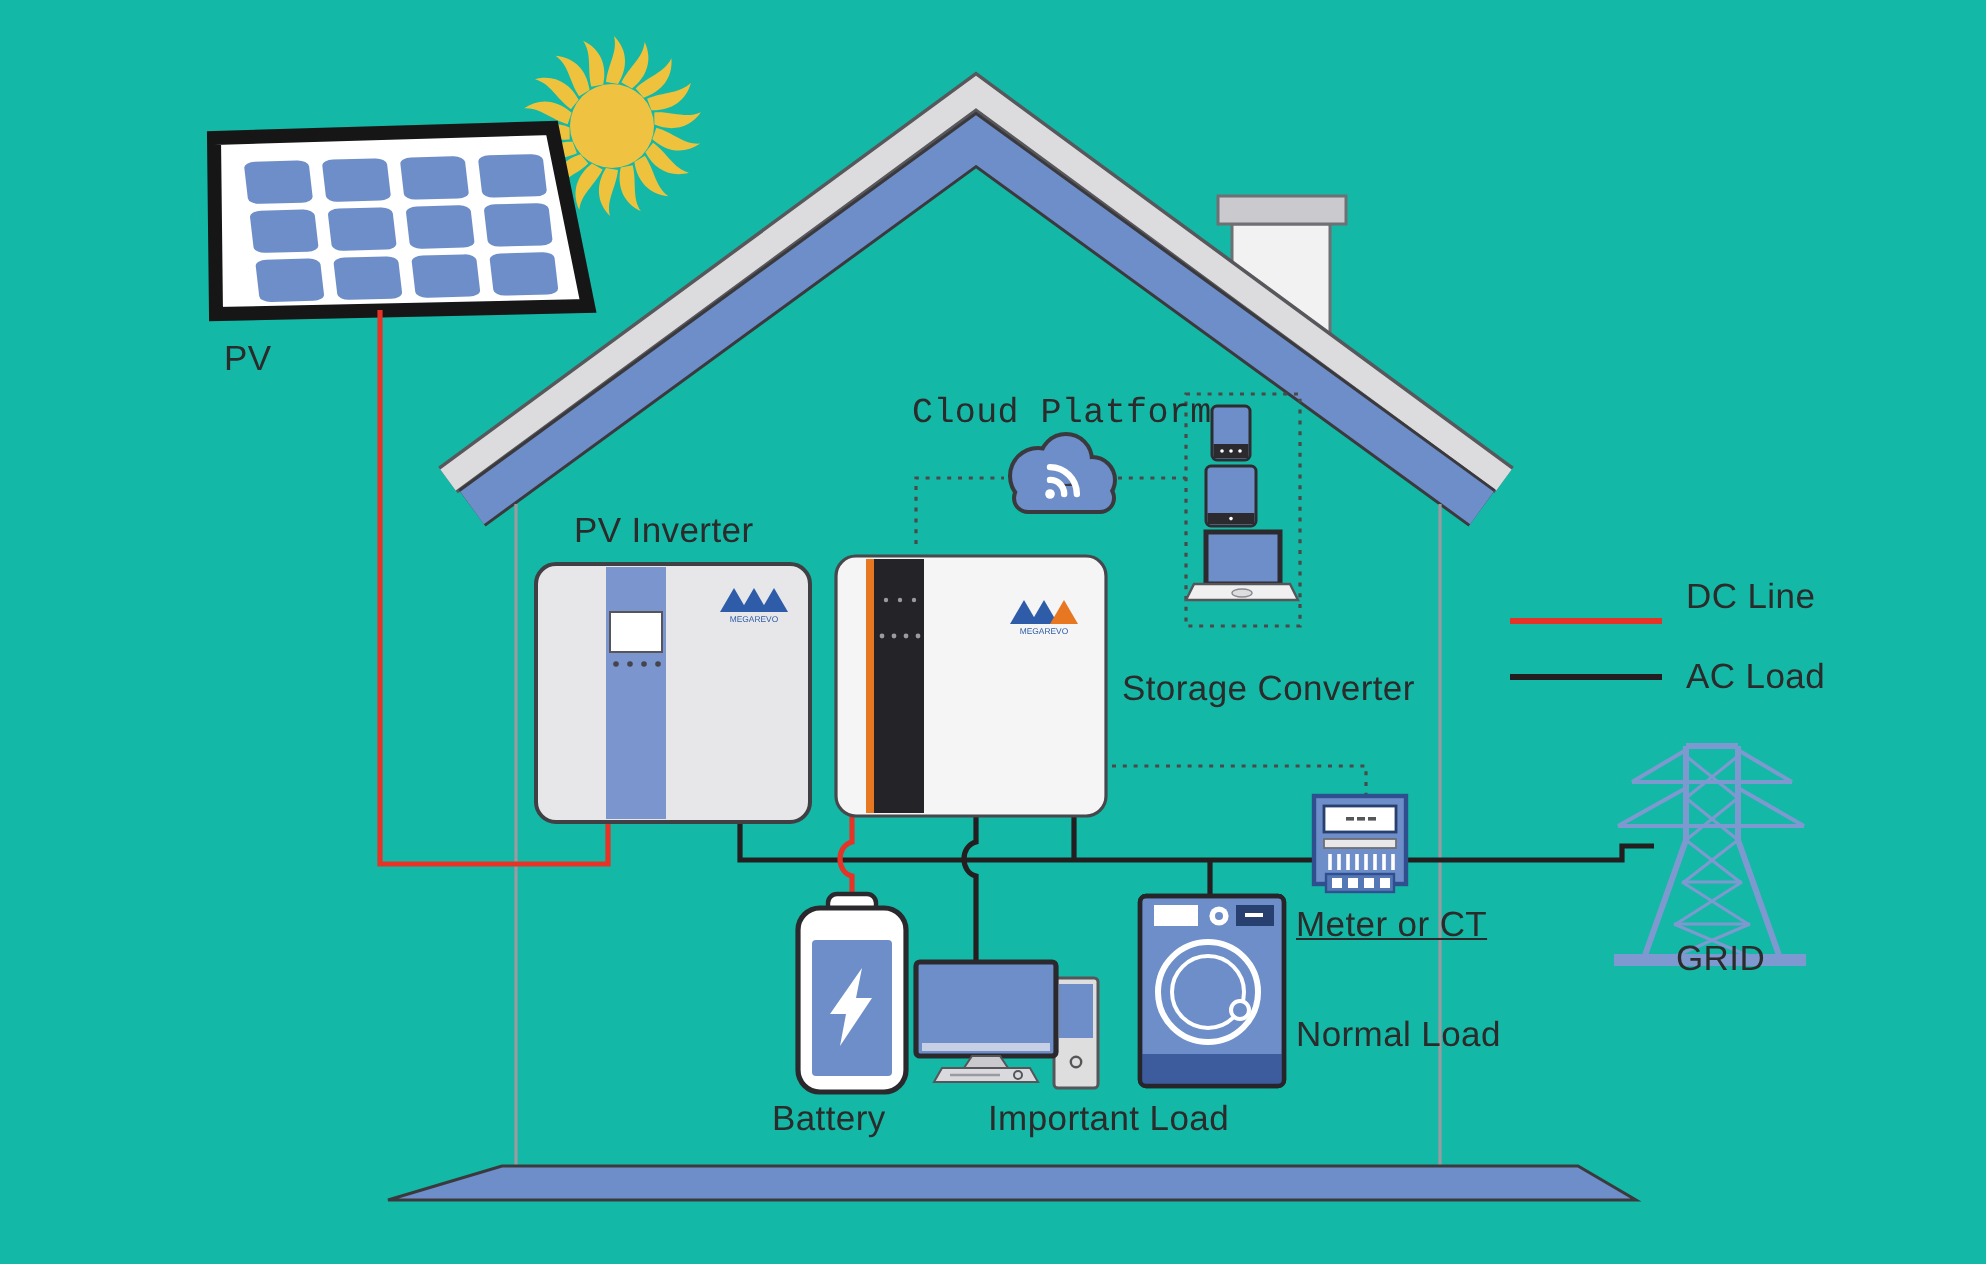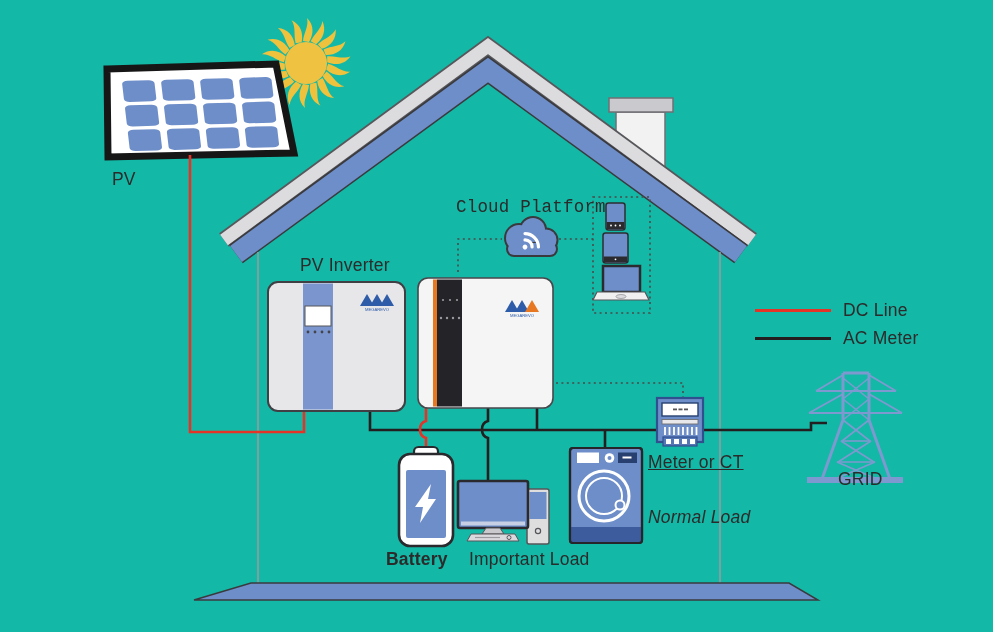--- a/index.html
+++ b/index.html
@@ -265,28 +265,29 @@
           <line x1="871" y1="441" x2="838" y2="462"></line>
       <line x1="837" y1="462" x2="875" y2="462"></line>
       <line x1="837" y1="462" x2="879" y2="480"></line>
           <line x1="875" y1="462" x2="833" y2="480"></line>
     </g>
     <rect x="807" y="477" width="96" height="6" fill="#7e99d0" stroke="none"></rect>
   </g>
 </svg>
 
 <div class="label" style="left:112px;top:169px;">PV</div>
-<div class="label" style="left:287px;top:255px;margin-left:13px;">PV Inverter</div>
+<div class="label" style="left:287px;top:255px;">PV Inverter</div>
 <div class="label" style="left:456px;top:197px;font-family:Liberation Mono, monospace;">Cloud Platform</div>
+<div class="label" style="left:561px;top:334px;">Storage Converter</div>
 <div class="label" style="left:648px;top:452px;text-decoration:underline;">Meter or CT</div>
-<div class="label" style="left:648px;top:507px;font-style:italic;">Normal Load</div>
-<div class="label" style="left:386px;top:549px;font-weight:bold;">Battery</div>
-<div class="label" style="left:469px;top:549px;">Important Load</div>
+<div class="label" style="left:648px;top:507px;">Normal Load</div>
+<div class="label" style="left:386px;top:549px;">Battery</div>
+<div class="label" style="left:494px;top:549px;">Important Load</div>
 <div class="label" style="left:838px;top:469px;">GRID</div>
 
 <div>
   <div class="legend-swatch legend-dc"></div>
-  <div class="label" style="left:843px;top:300px;text-align:center;">DC Line</div>
+  <div class="label" style="left:843px;top:288px;text-align:center;">DC Line</div>
   <div class="legend-swatch legend-ac"></div>
-  <div class="label" style="left:843px;top:328px;">AC Meter</div>
+  <div class="label" style="left:843px;top:328px;">AC Load</div>
 </div>
 
 </div>
 
 </body></html>

